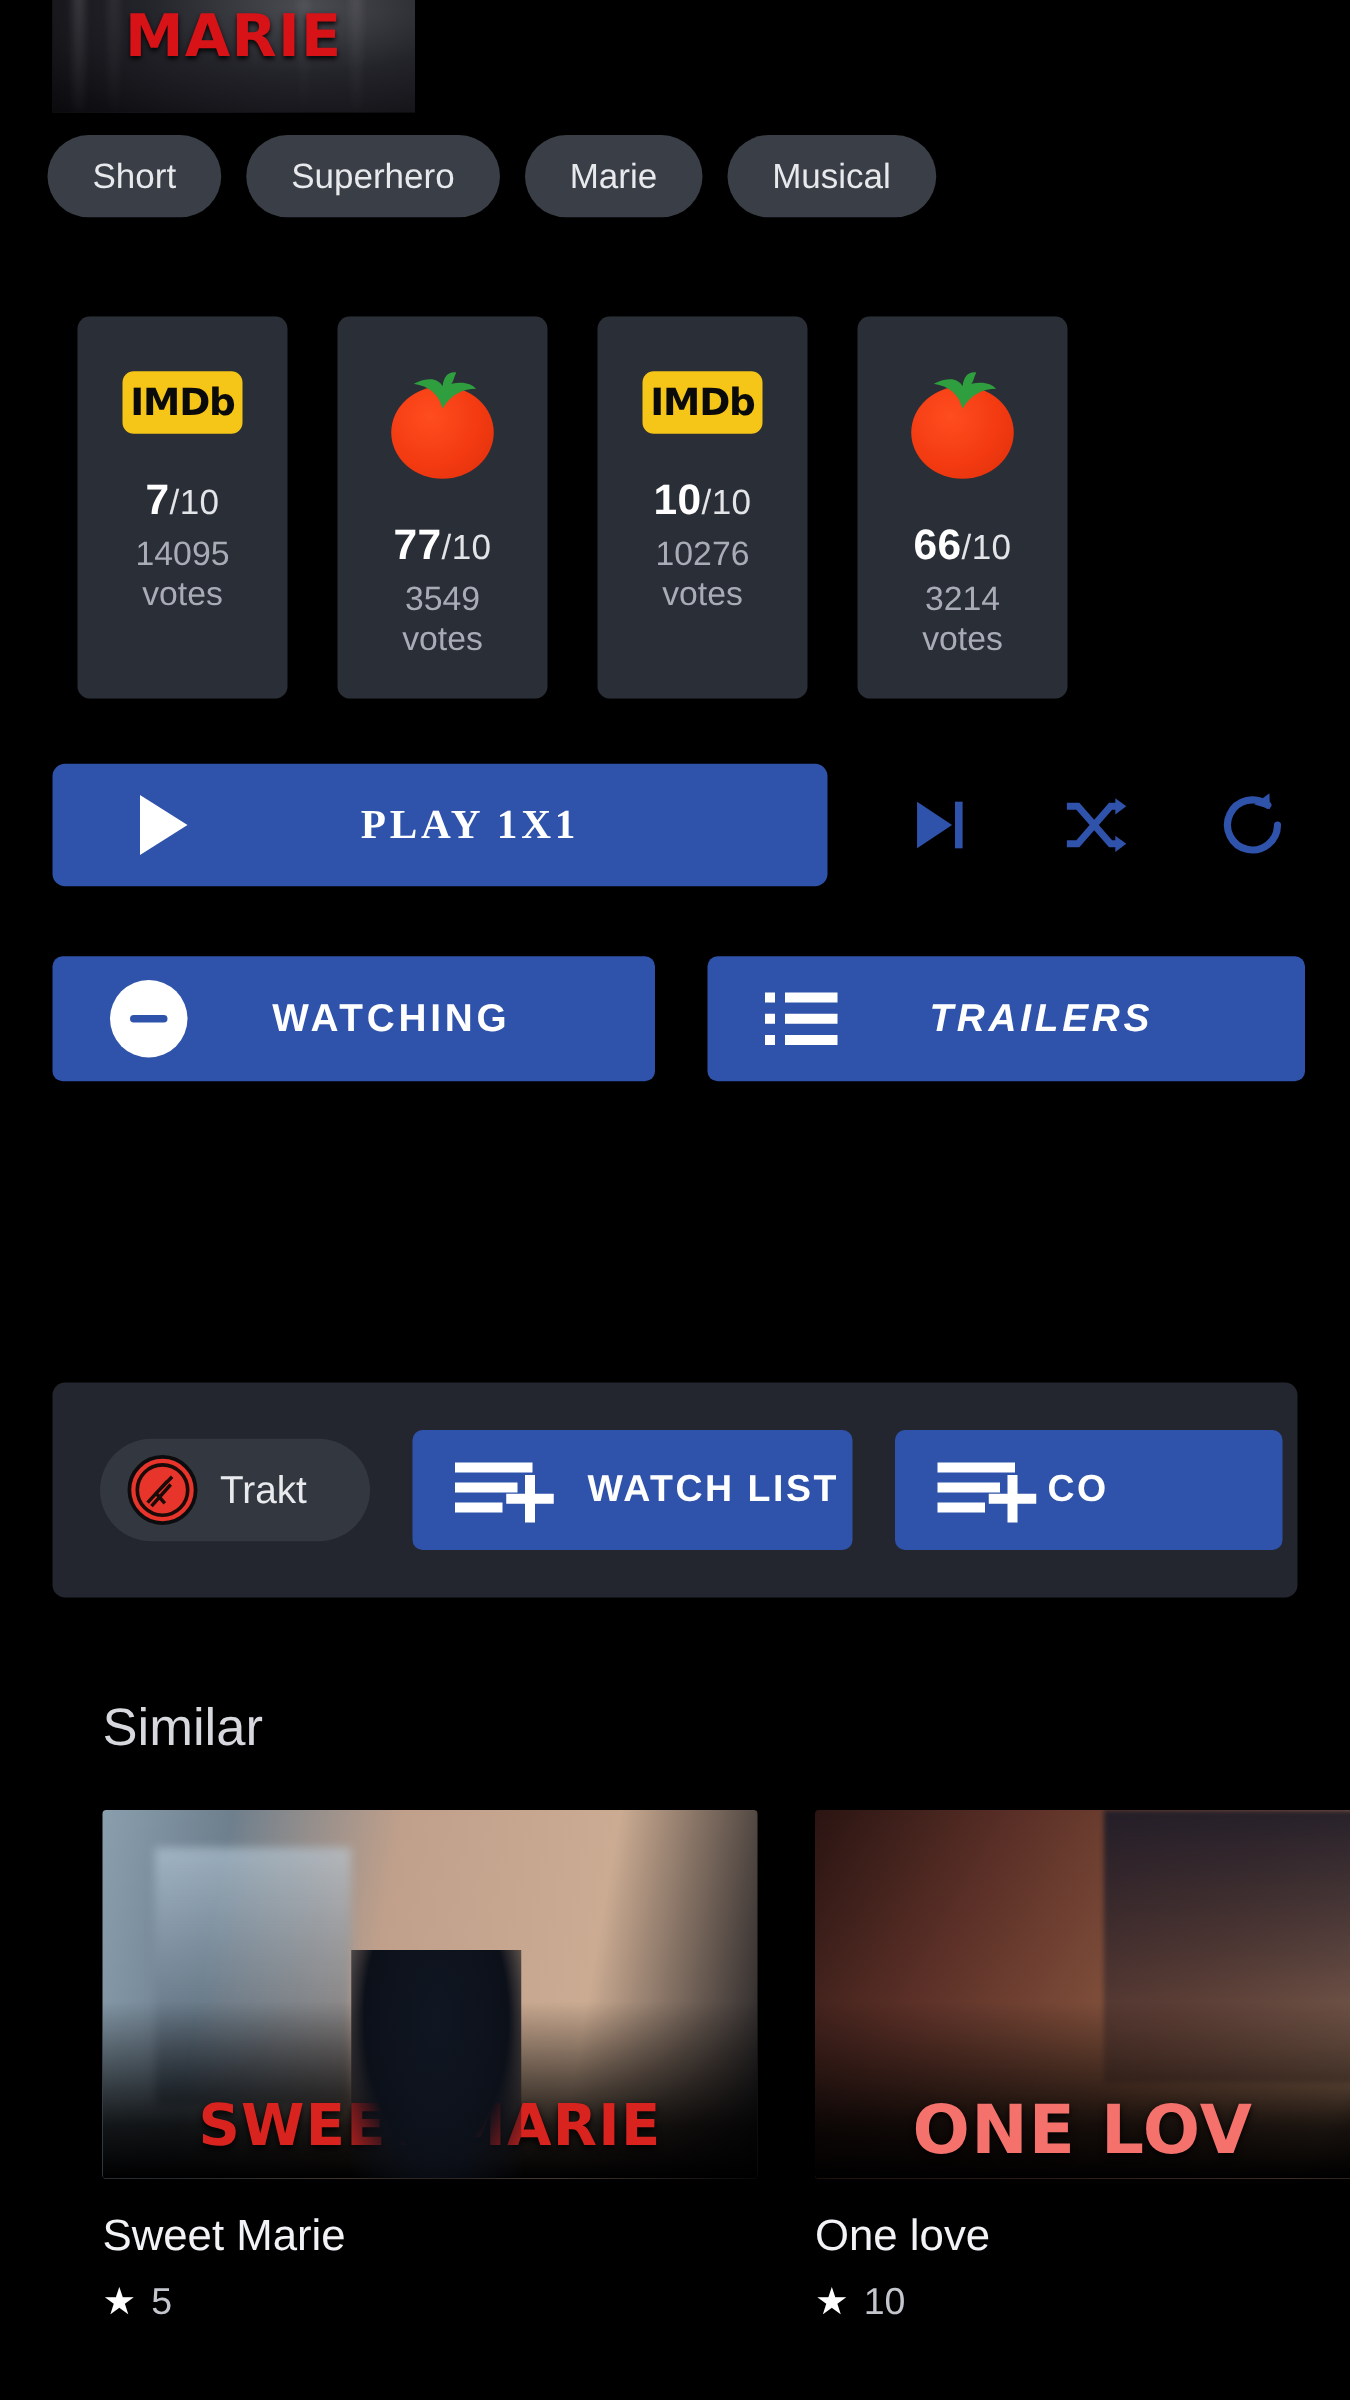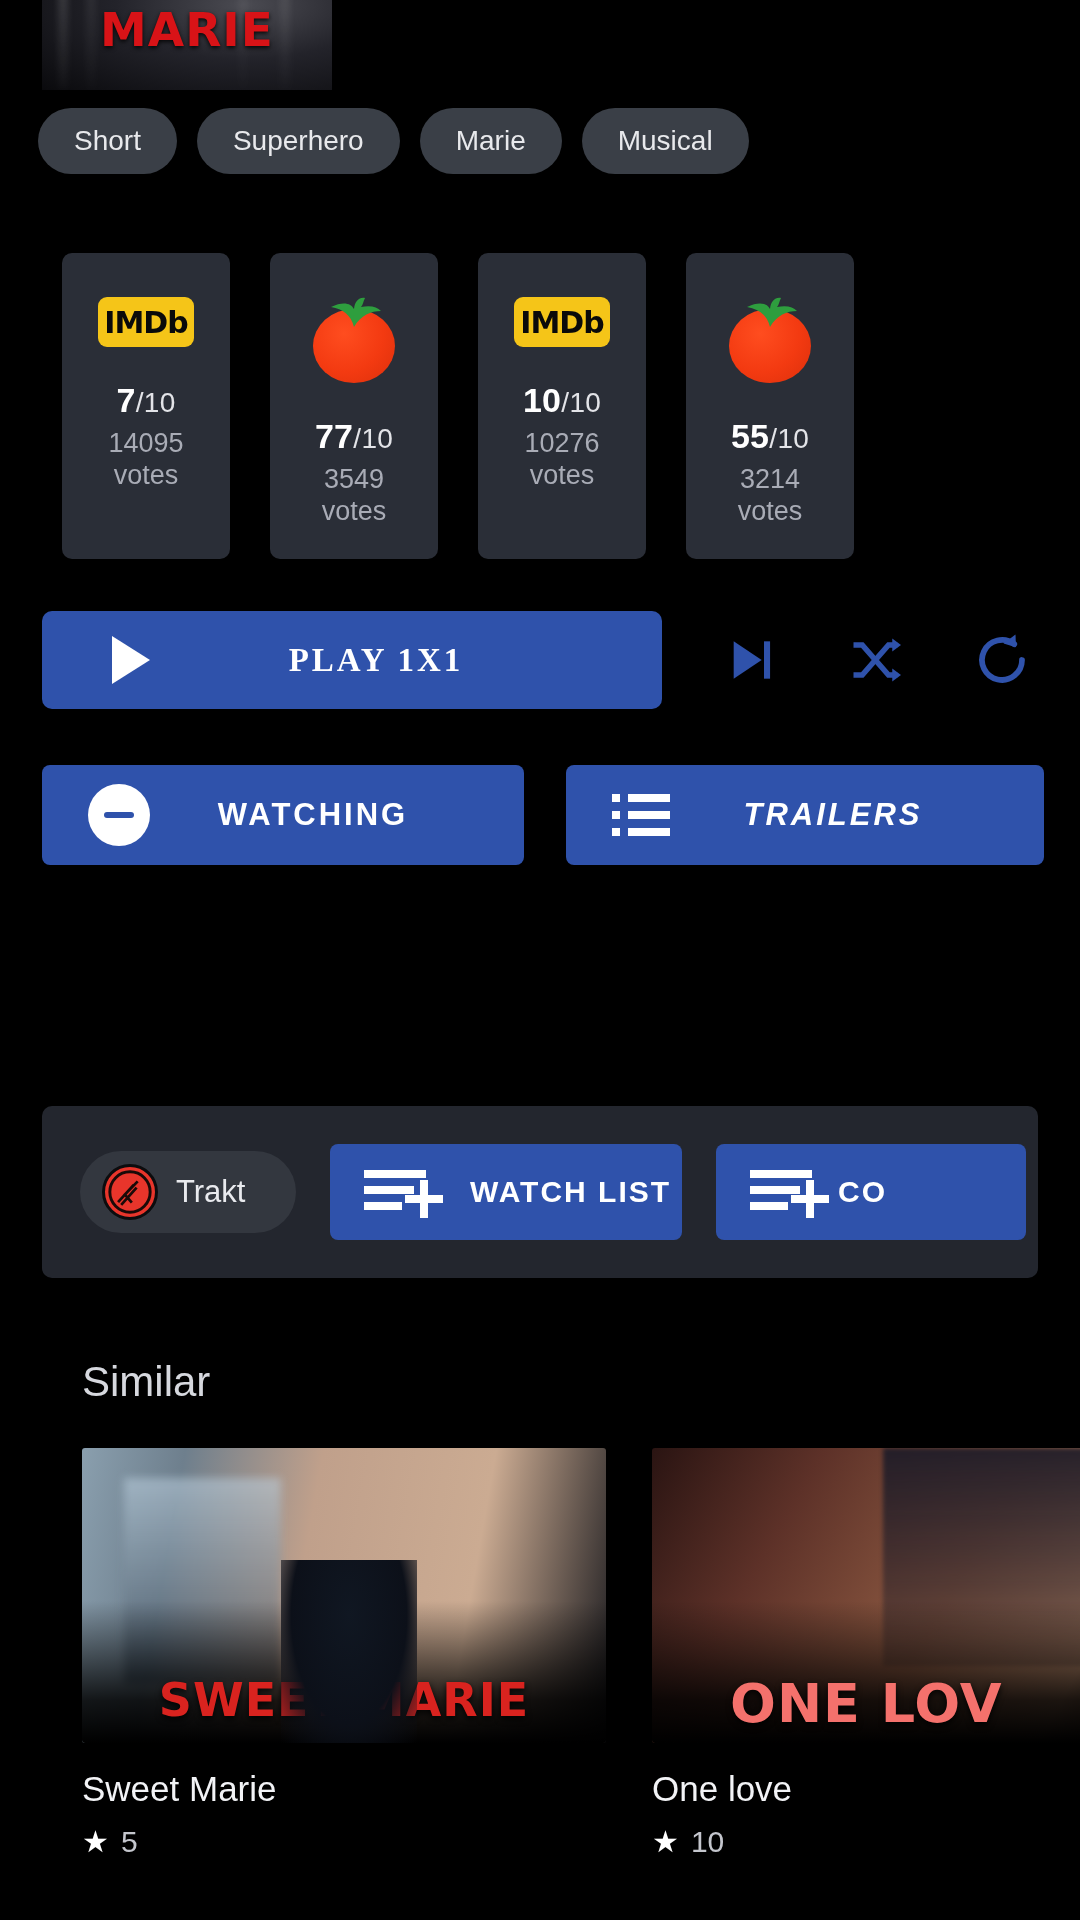--- a/index.html
+++ b/index.html
@@ -414,21 +414,21 @@
     </div>
 
     <div class="rating-card">
       <div class="tomato">
         <div class="tomato-body"></div>
         <svg class="tomato-leaf" viewBox="0 0 58 30">
           <path d="M29 30 C26 18 18 12 6 10 C18 4 26 6 29 12 C30 4 34 0 40 1 C38 5 38 8 36 10 C46 8 52 10 56 14 C46 14 36 18 29 30Z" fill="#2e9e3e"></path>
         </svg>
       </div>
       <div class="rating-score">
-        <b>55</b><span>/10</span>
+        <b>66</b><span>/10</span>
       </div>
       <div class="rating-votes">
         <div>3214</div>
         <div>votes</div>
       </div>
     </div>
 
   </div>
 
   <div class="play-row">

